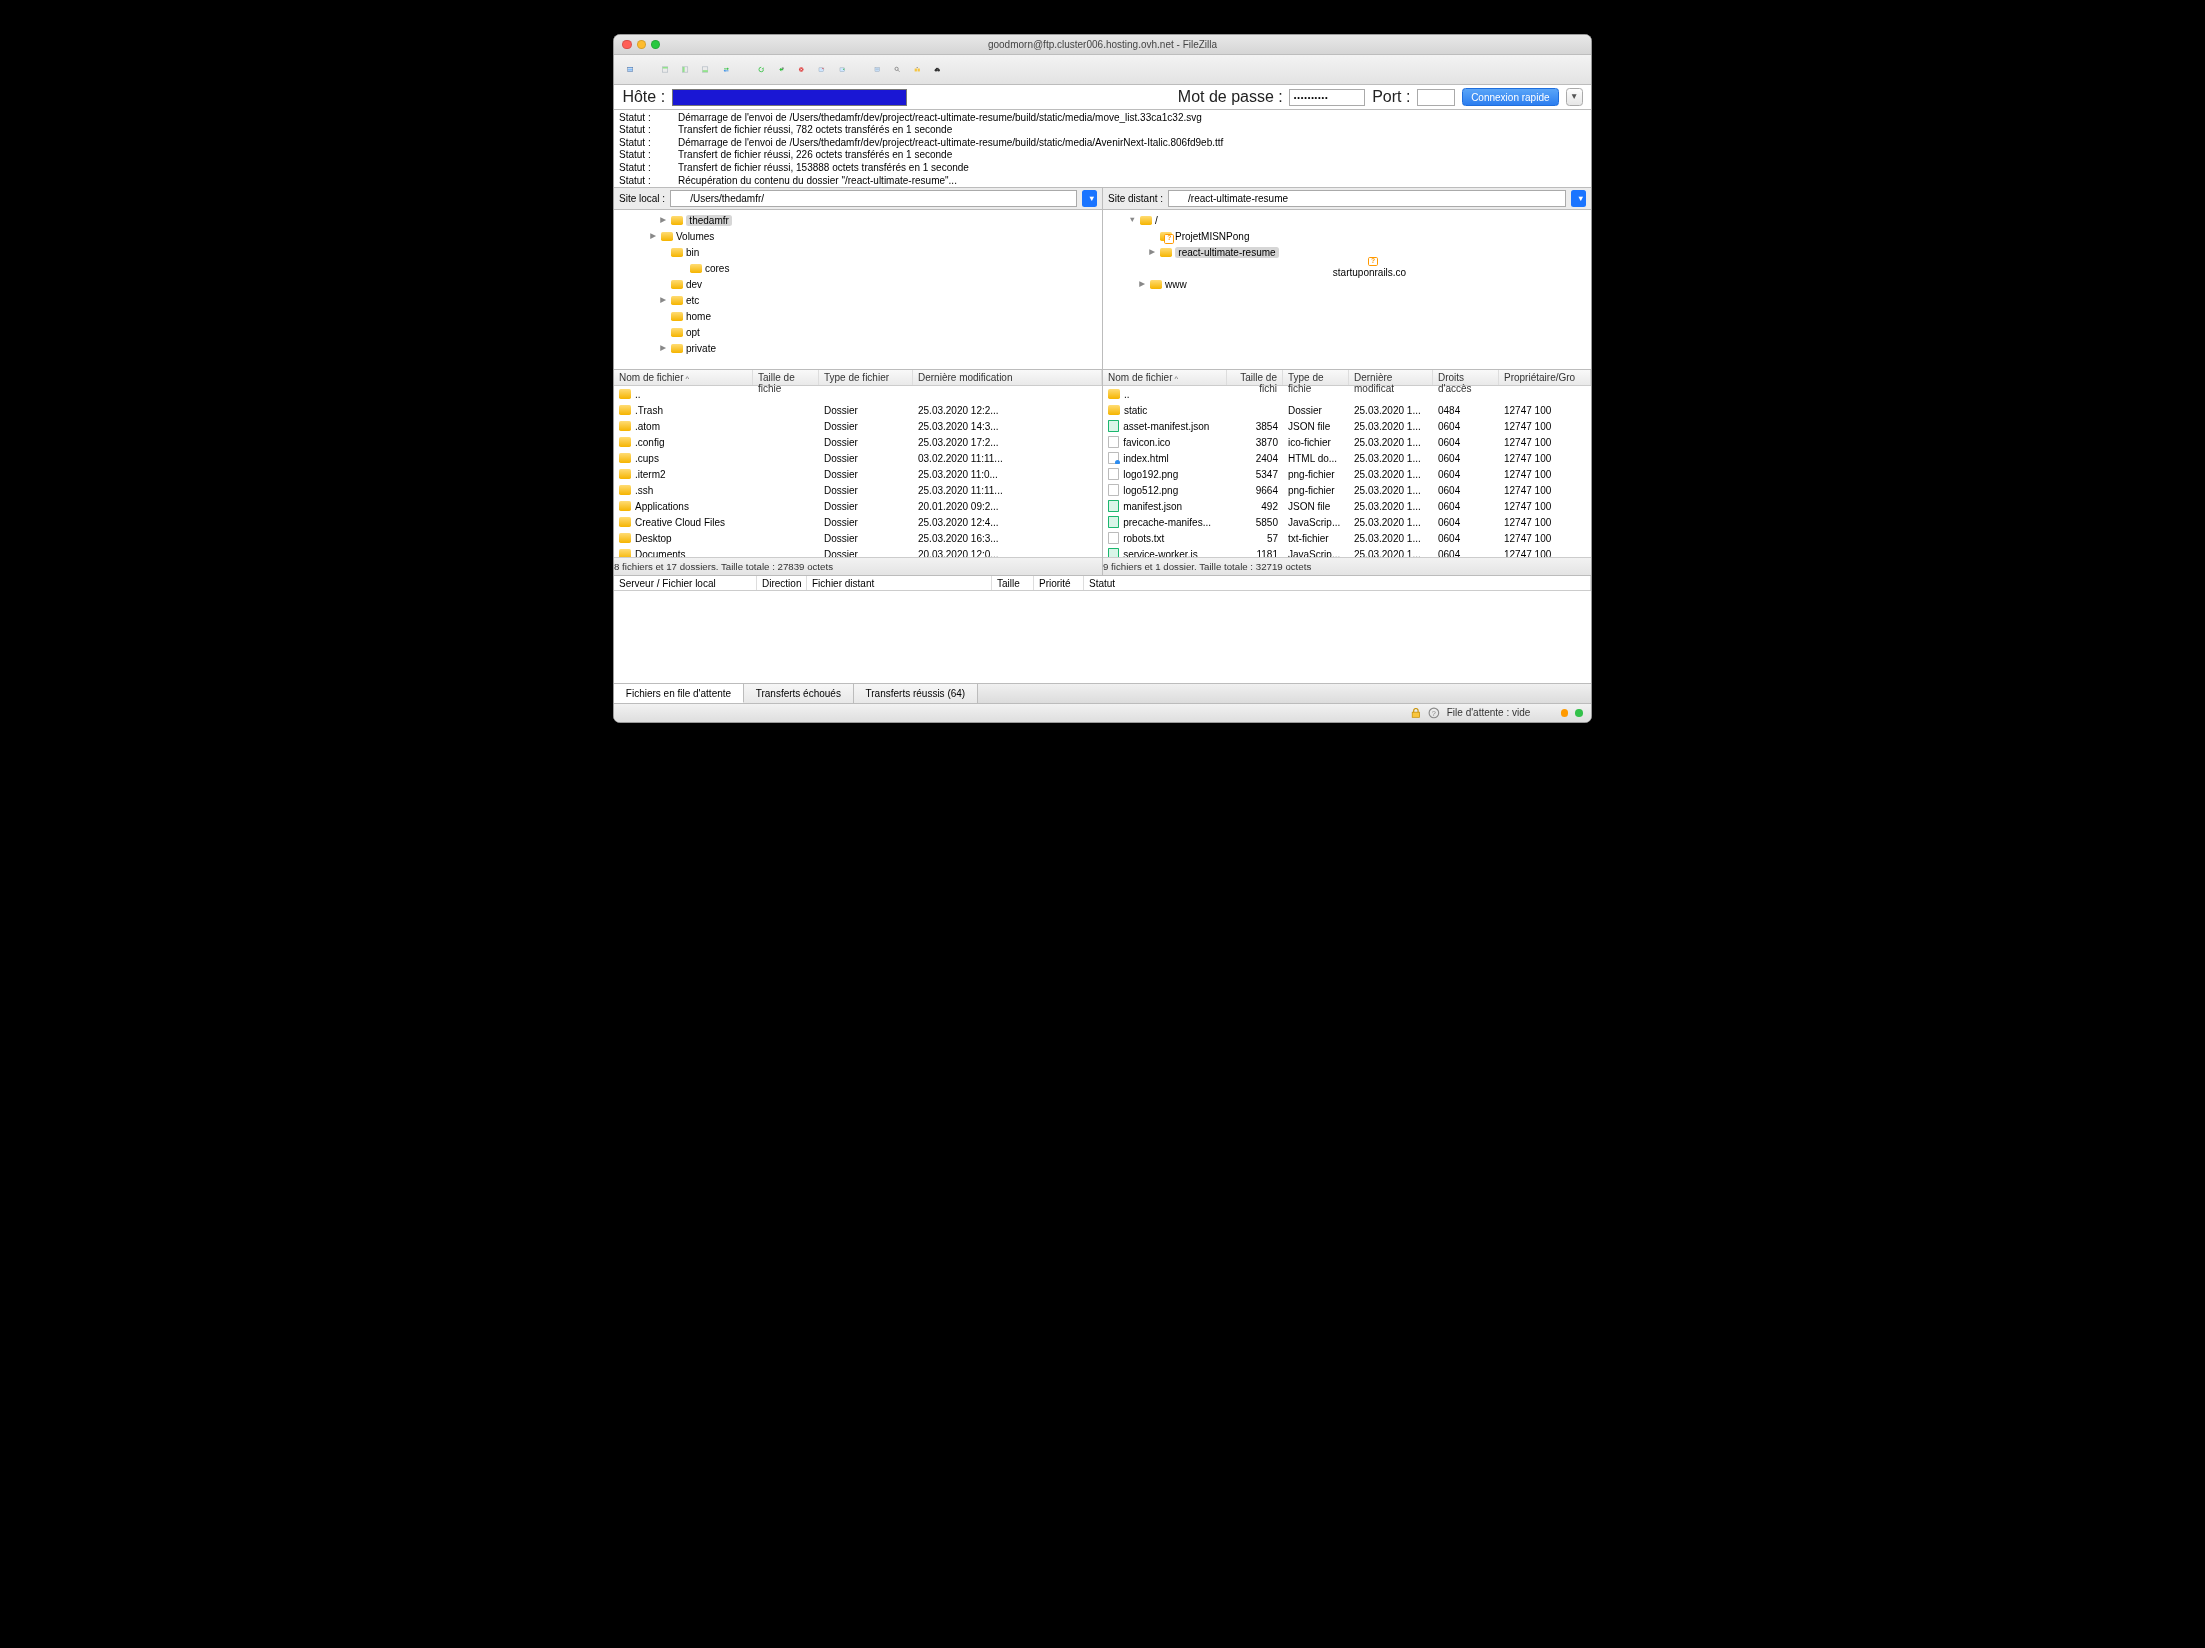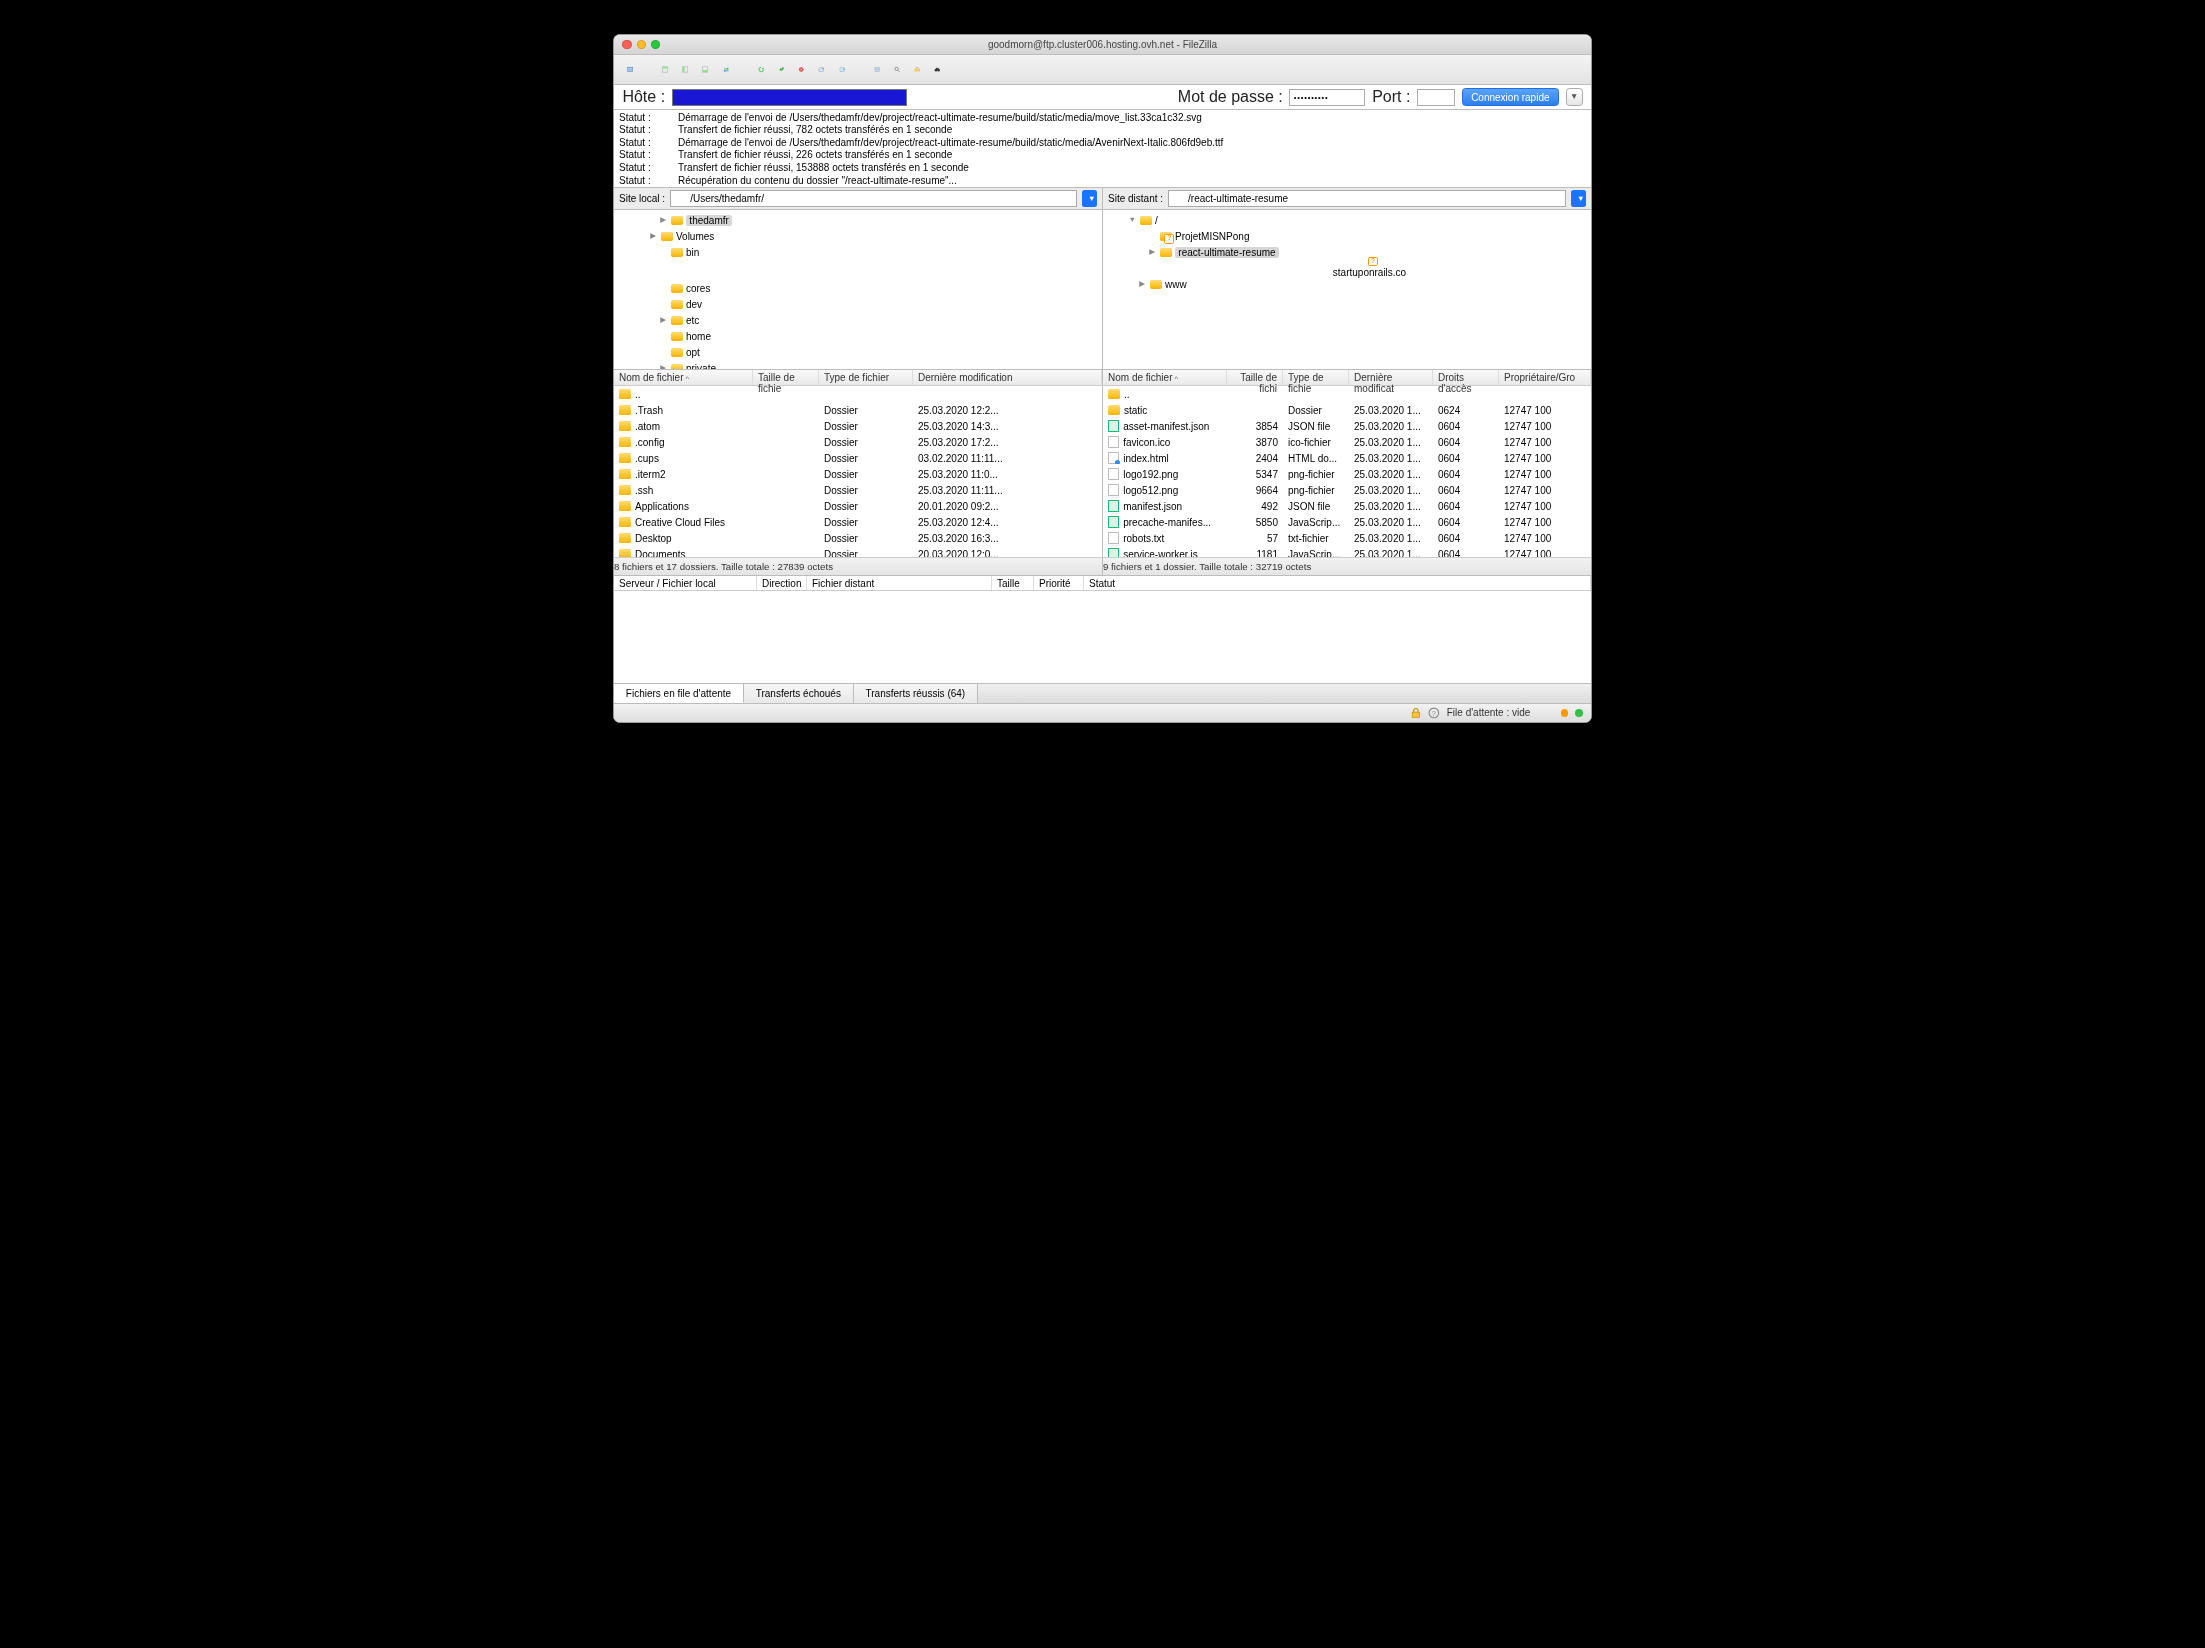--- a/index.html
+++ b/index.html
@@ -238,21 +238,21 @@
             <div class="tree-row" style="padding-left: 35px;">
               <span class="tw">▶</span>
               <span class="folder-icon"></span>
               <span class="lbl">Volumes</span>
             </div>
             <div class="tree-row" style="padding-left: 45px;">
               <span class="tw"></span>
               <span class="folder-icon"></span>
               <span class="lbl">bin</span>
             </div>
-            <div class="tree-row" style="padding-left: 45px; margin-top: 20px;">
+            <div class="tree-row" style="padding-left: 64px;">
               <span class="tw"></span>
               <span class="folder-icon"></span>
               <span class="lbl">cores</span>
             </div>
             <div class="tree-row" style="padding-left: 45px;">
               <span class="tw"></span>
               <span class="folder-icon"></span>
               <span class="lbl">dev</span>
             </div>
             <div class="tree-row" style="padding-left: 45px;">
@@ -440,21 +440,21 @@
               <div class="rc5"></div>
             </div>
             <div class="list-row">
               <div class="rc0 nm">
                 <span class="folder-icon"></span>
                 <span>static</span>
               </div>
               <div class="rc1"></div>
               <div class="rc2">Dossier</div>
               <div class="rc3">25.03.2020 1...</div>
-              <div class="rc4">0624</div>
+              <div class="rc4">0484</div>
               <div class="rc5">12747 100</div>
             </div>
             <div class="list-row">
               <div class="rc0 nm">
                 <span class="file-icon json"></span>
                 <span>asset-manifest.json</span>
               </div>
               <div class="rc1">3854</div>
               <div class="rc2">JSON file</div>
               <div class="rc3">25.03.2020 1...</div>

